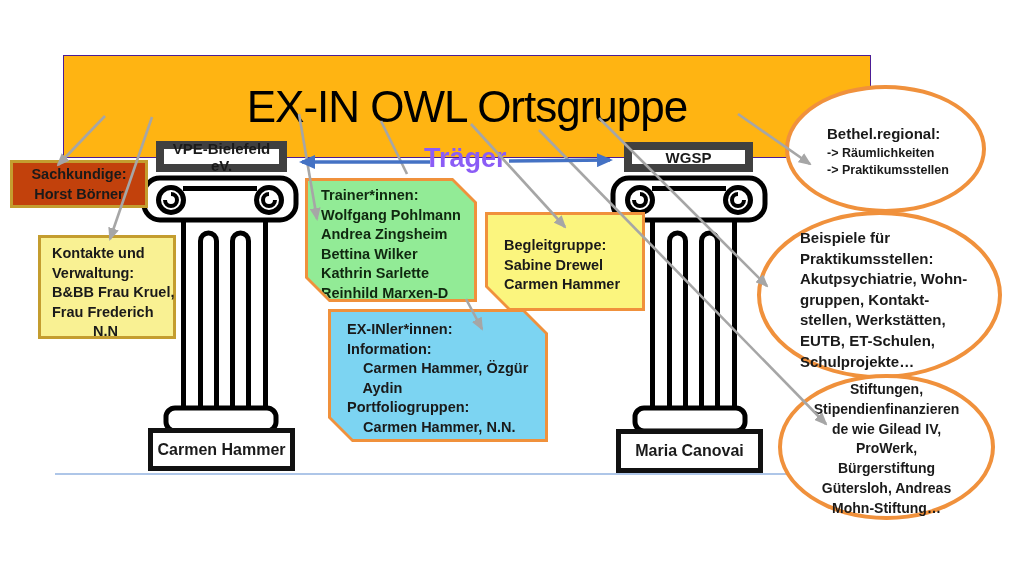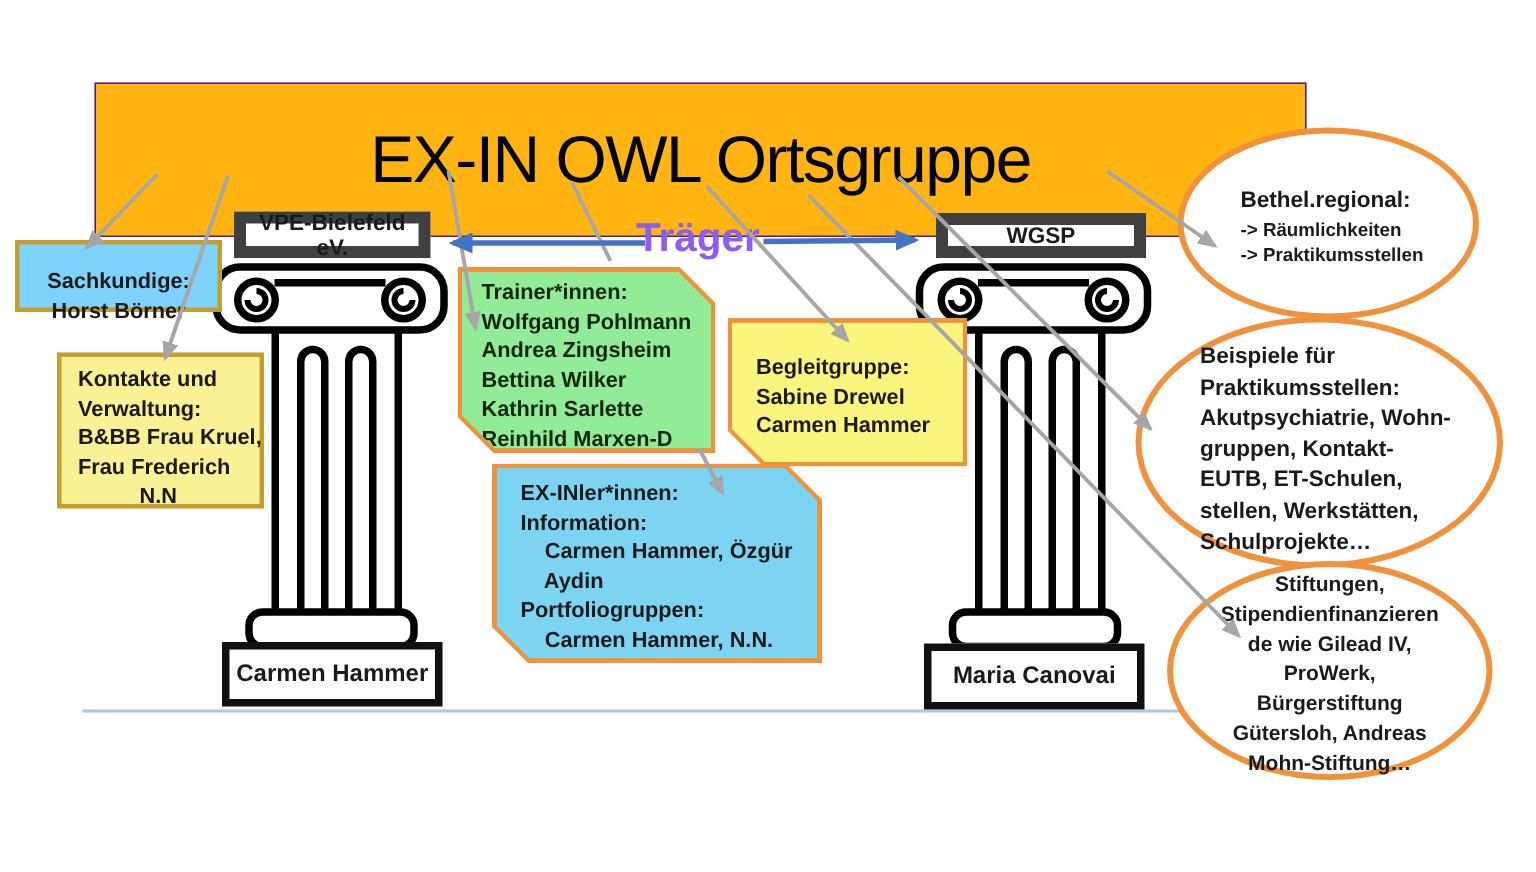--- a/index.html
+++ b/index.html
@@ -18,22 +18,22 @@
 
   
   .ground { position:absolute; left:55px; top:473px; width:735px; height:2px;
             background:#AEC6E8; z-index:1; }
 
   
   .ybox { position:absolute; z-index:5; border:3px solid #C49D2F; font-size:14.5px; line-height:19.5px; }
   .box-title { font-weight:bold; }
   .box-lines div { white-space:pre;font-weight:bold; }
 
-  .sachkundige { left:10px; top:160px; width:138px; height:48px; background:#7dd3fc;
-                 text-align:center; padding-top:16px; }
+  .sachkundige { left:10px; top:160px; width:138px; height:48px; background:#c2410c;
+                 text-align:center; padding-top:2px; }
   .kontakte { left:38px; top:235px; width:138px; height:104px; background:#F9F193;
               padding:6px 0 0 11px; border-width:3.5px; }
   .kontakte .box-lines div:last-child { text-align:center; padding-right:14px; }
 
   
   .snipbox { position:absolute; z-index:5; background:#F0913C; }
   .snip-tr-bl { clip-path:polygon(0 0, calc(100% - 24px) 0, 100% 24px, 100% 100%, 24px 100%, 0 calc(100% - 24px)); }
   .snip-bl    { clip-path:polygon(0 0, 100% 0, 100% 100%, 24px 100%, 0 calc(100% - 24px)); }
   .snip-inner { position:absolute; left:3px; top:3px; right:3px; bottom:3px;
                 font-size:14.5px; line-height:19.6px; }
@@ -58,21 +58,21 @@
                 font-size:15px; line-height:20.6px; }
   .oval-stift { left:778px; top:374px; width:217px; height:146px; padding:2px 6px 0 6px;
                 font-size:14px; line-height:19.8px; text-align:center; }
 
   
   .col-svg { position:absolute; z-index:4; }
   .col-label { position:absolute; z-index:5; background:#fff; border:8px solid #404040;
                font-weight:bold; font-size:15px; text-align:center;
                display:flex; align-items:center; justify-content:center; }
   .vpe-label  { left:156px; top:141px; width:131px; height:31px; }
-  .wgsp-label { left:624px; top:142px; width:140px; height:30px; }
+  .wgsp-label { left:624px; top:142px; width:129px; height:30px; }
   .col-plinth { position:absolute; z-index:5; background:#fff; border:5px solid #111;
                 font-weight:bold; font-size:16px; display:flex; align-items:center; justify-content:center; }
   .plinth-left  { left:148px; top:428px; width:147px; height:43px; }
   .plinth-right { left:616px; top:429px; width:147px; height:44px; }
 
   
   .arrows { position:absolute; left:0; top:0; z-index:6; pointer-events:none; }
 </style>
 </head>
 <body>
@@ -95,22 +95,22 @@
       </div>
   </div>
   <div class="oval oval-beisp">
     <div class="box-title">
         <div>Beispiele für</div>
         <div>Praktikumsstellen:</div>
       </div>
     <div class="box-lines">
         <div>Akutpsychiatrie, Wohn-</div>
         <div>gruppen, Kontakt-</div>
+        <div>stellen, Werkstätten,</div>
         <div>EUTB, ET-Schulen,</div>
-        <div>stellen, Werkstätten,</div>
         <div>Schulprojekte…</div>
       </div>
   </div>
   <div class="oval oval-stift">
     <div class="box-lines">
         <div>Stiftungen,</div>
         <div>Stipendienfinanzieren</div>
         <div>de wie Gilead IV,</div>
         <div>ProWerk,</div>
         <div>Bürgerstiftung</div>

